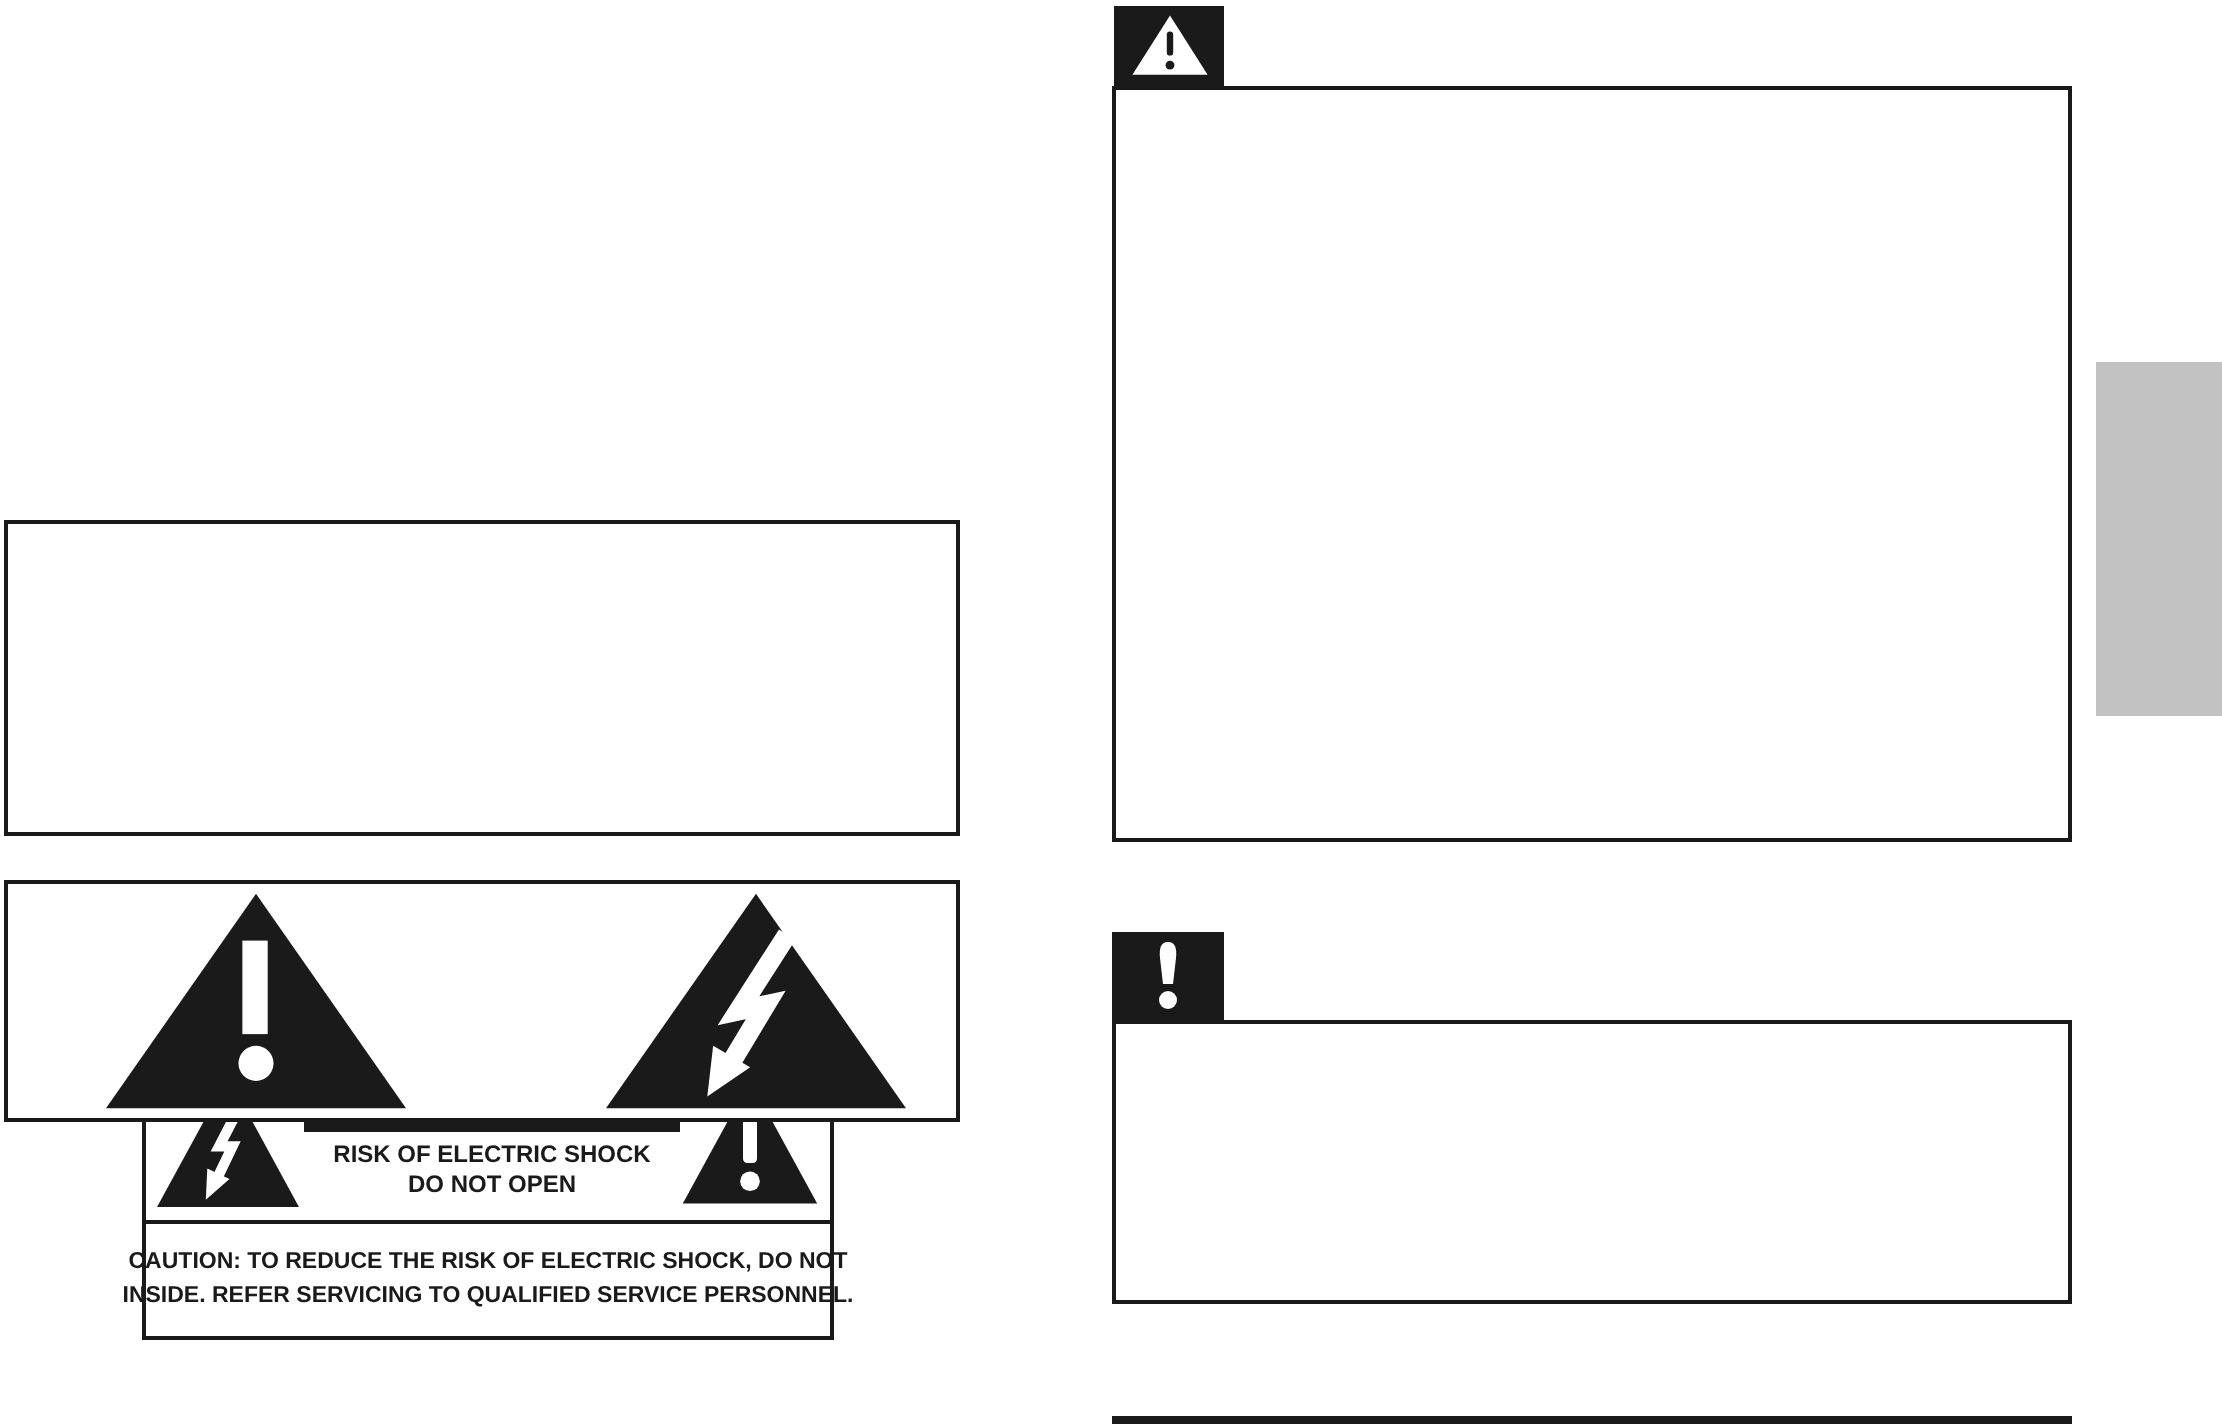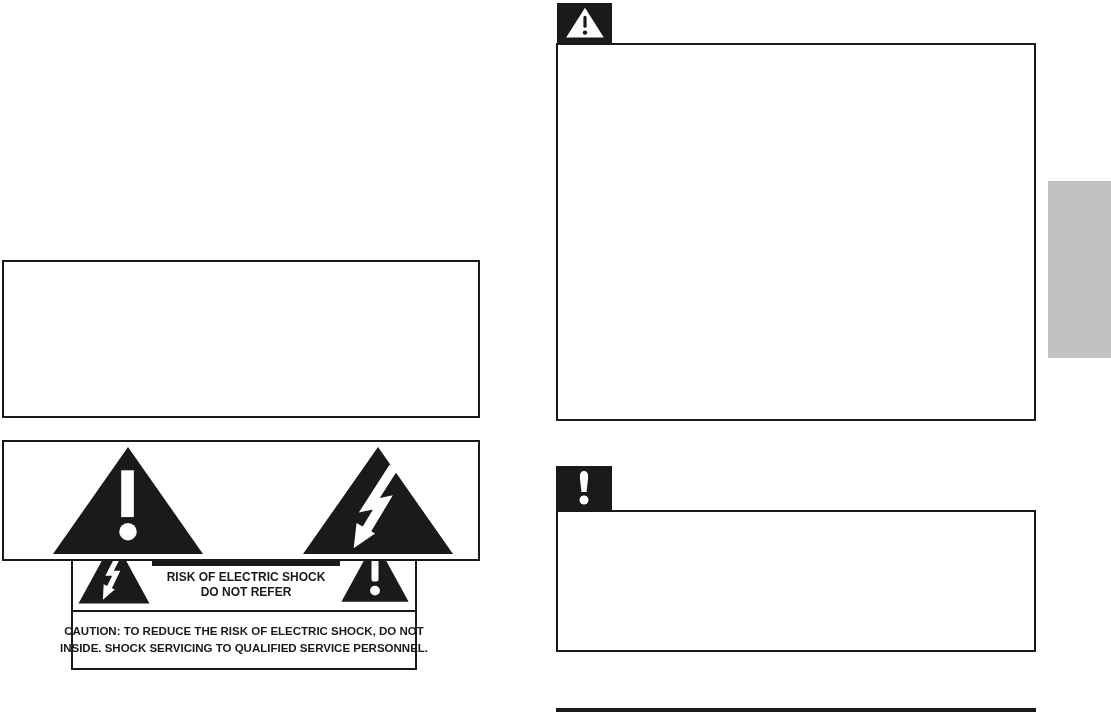--- a/index.html
+++ b/index.html
@@ -76,37 +76,37 @@
             <polygon points="50,2 98,90 2,90" fill="#1a1a1a"></polygon>
             <path d="M59 20 L44 49 L53 49 L41 74" stroke="#ffffff" stroke-width="7" fill="none"></path>
             <polygon points="35,85 36,64 51,71" fill="#ffffff"></polygon>
           </svg>
         </span>
 
         <div class="caution-banner">CAUTION</div>
 
         <div class="risk-lines">
           <div>RISK OF ELECTRIC SHOCK</div>
-          <div>DO NOT REFER</div>
+          <div>DO NOT OPEN</div>
         </div>
 
         <span class="tri-small-right">
           <svg width="70" height="66" viewBox="0 0 100 92">
             <polygon points="50,2 98,90 2,90" fill="#1a1a1a"></polygon>
             <rect x="45" y="24" width="10" height="37" rx="3" fill="#ffffff"></rect>
             <circle cx="50" cy="74" r="7" fill="#ffffff"></circle>
           </svg>
         </span>
       </div>
 
       <div class="label-divider"></div>
 
       <div class="label-bottom">
         <div>CAUTION: TO REDUCE THE RISK OF ELECTRIC SHOCK, DO NOT</div>
-        <div>INSIDE. SHOCK SERVICING TO QUALIFIED SERVICE PERSONNEL.</div>
+        <div>INSIDE. REFER SERVICING TO QUALIFIED SERVICE PERSONNEL.</div>
       </div>
 
     </div>
   </div>
 
   <div class="abs frame-box left-box-2">
     <span class="big-tri-left">
       <svg width="156" height="113" viewBox="0 0 160 116">
         <polygon points="80,3 157,113 3,113" fill="#1a1a1a"></polygon>
         <rect x="73" y="27" width="13" height="48" fill="#ffffff"></rect>

